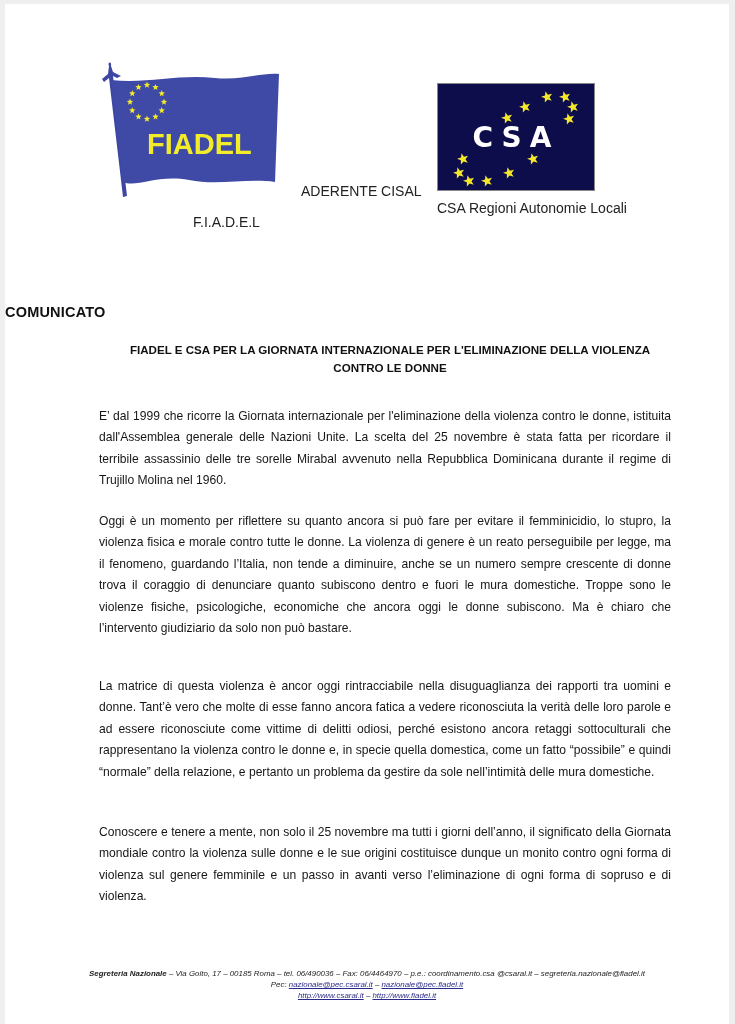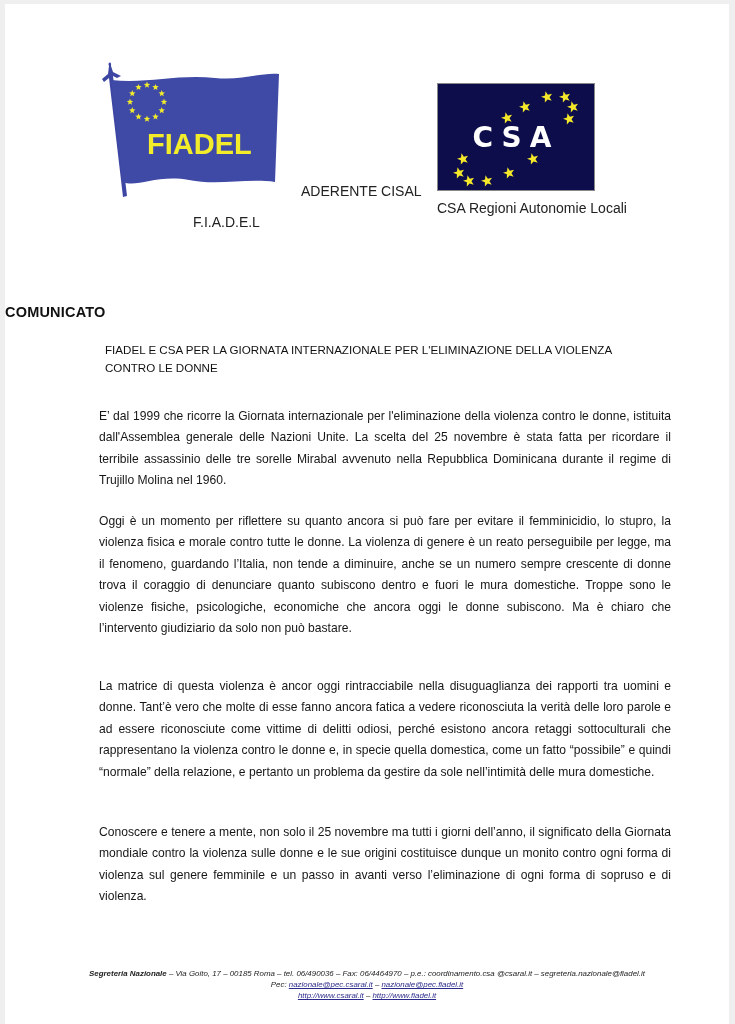--- a/index.html
+++ b/index.html
@@ -22,22 +22,22 @@
       font-family: "Liberation Sans", sans-serif;
     }
     .cap-aderente { left: 296px; top: 179px; }
     .cap-fiadel { left: 169px; top: 210px; margin-left: 19px; }
     .cap-csa { left: 432px; top: 196px; }
     .title {
       left: 0; width: 724px; top: 300px; text-align: left;
       font-weight: bold; font-size: 14.5px; letter-spacing: 0.2px;
     }
     .subtitle {
-      left: 100px; width: 570px; top: 337px; text-align: left;
-      font-weight: normal; font-size: 11.6px; line-height: 18px;
+      left: 100px; width: 570px; top: 337px; text-align: center;
+      font-weight: bold; font-size: 11.6px; line-height: 18px;
     }
     .para {
       left: 94px; width: 572px;
       font-size: 12.1px; line-height: 21.4px;
       text-align: justify; color: #161616;
     }
     .p1 { top: 402px; }
     .p2 { top: 507px; }
     .p3 { top: 672px; }
     .p4 { top: 818px; }

